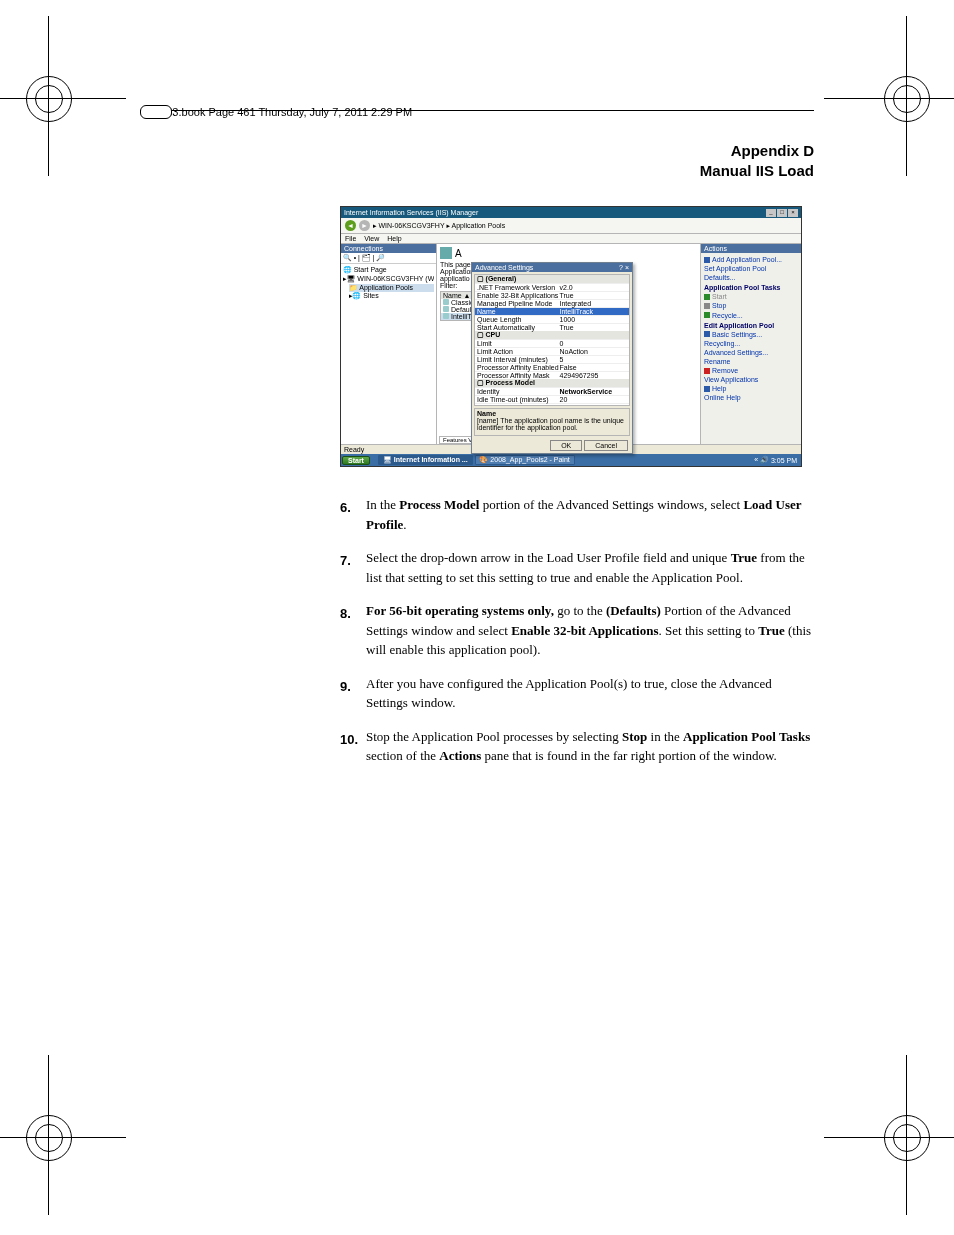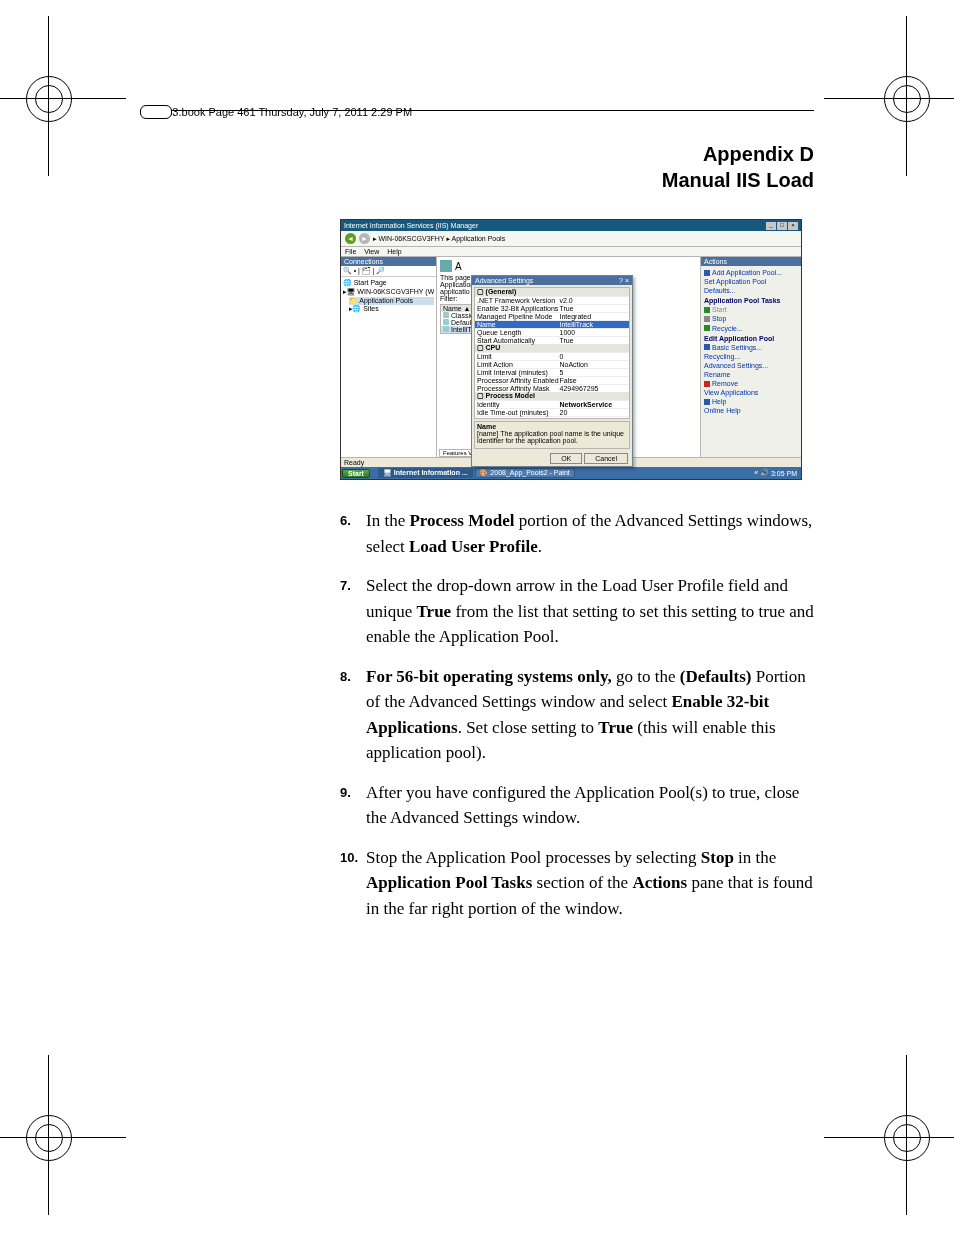--- a/index.html
+++ b/index.html
@@ -63,21 +63,21 @@
     top: -6px; left: 0;
     width: 30px; height: 12px;
     border: 1px solid #000;
     border-radius: 6px / 6px;
     background: #fff;
   }
   .running-head {
     text-align: right;
     font-family: Arial, sans-serif;
     font-weight: bold;
-    font-size: 20px;
+    font-size: 15px;
     margin-bottom: 26px;
     line-height: 1.3;
   }
   .screenshot {
     border: 1px solid #333;
     margin: 0 0 28px 200px;
     width: 460px;
     font-family: Tahoma, Arial, sans-serif;
     font-size: 7px;
     color: #000;
@@ -262,21 +262,21 @@
   ol.instr {
     margin: 0 0 0 200px;
     padding: 0 0 0 0;
     list-style: none;
     counter-reset: step 5;
   }
   ol.instr li {
     counter-increment: step;
     position: relative;
     padding-left: 26px;
-    font-size: 17px;
+    font-size: 13px;
     line-height: 1.5;
     margin-bottom: 14px;
   }
   ol.instr li::before {
     content: counter(step) ".";
     position: absolute;
     left: 0;
     font-family: Arial, sans-serif;
     font-weight: bold;
     font-size: 13px;
@@ -534,21 +534,21 @@
   </div>
 
   <ol class="instr">
     <li>
       <span>In the </span><b>Process Model</b><span> portion of the Advanced Settings windows, select </span><b>Load User Profile</b><span>.</span>
     </li>
     <li>
       <span>Select the drop-down arrow in the Load User Profile field and unique </span><b>True</b><span> from the list that setting to set this setting to true and enable the Application Pool.</span>
     </li>
     <li>
-      <b>For 56-bit operating systems only,</b><span> go to the </span><b>(Defaults)</b><span> Portion of the Advanced Settings window and select </span><b>Enable 32-bit Applications</b><span>. Set close setting to </span><b>True</b><span> (this will enable this application pool).</span>
+      <b>For 56-bit operating systems only,</b><span> go to the </span><b>(Defaults)</b><span> Portion of the Advanced Settings window and select </span><b>Enable 32-bit Applications</b><span>. Set this setting to </span><b>True</b><span> (this will enable this application pool).</span>
     </li>
     <li>After you have configured the Application Pool(s) to true, close the Advanced Settings window.</li>
     <li>
       <span>Stop the Application Pool processes by selecting </span><b>Stop</b><span> in the </span><b>Application Pool Tasks</b><span> section of the </span><b>Actions</b><span> pane that is found in the far right portion of the window.</span>
     </li>
   </ol>
 
 </div>
 
 </body></html>

